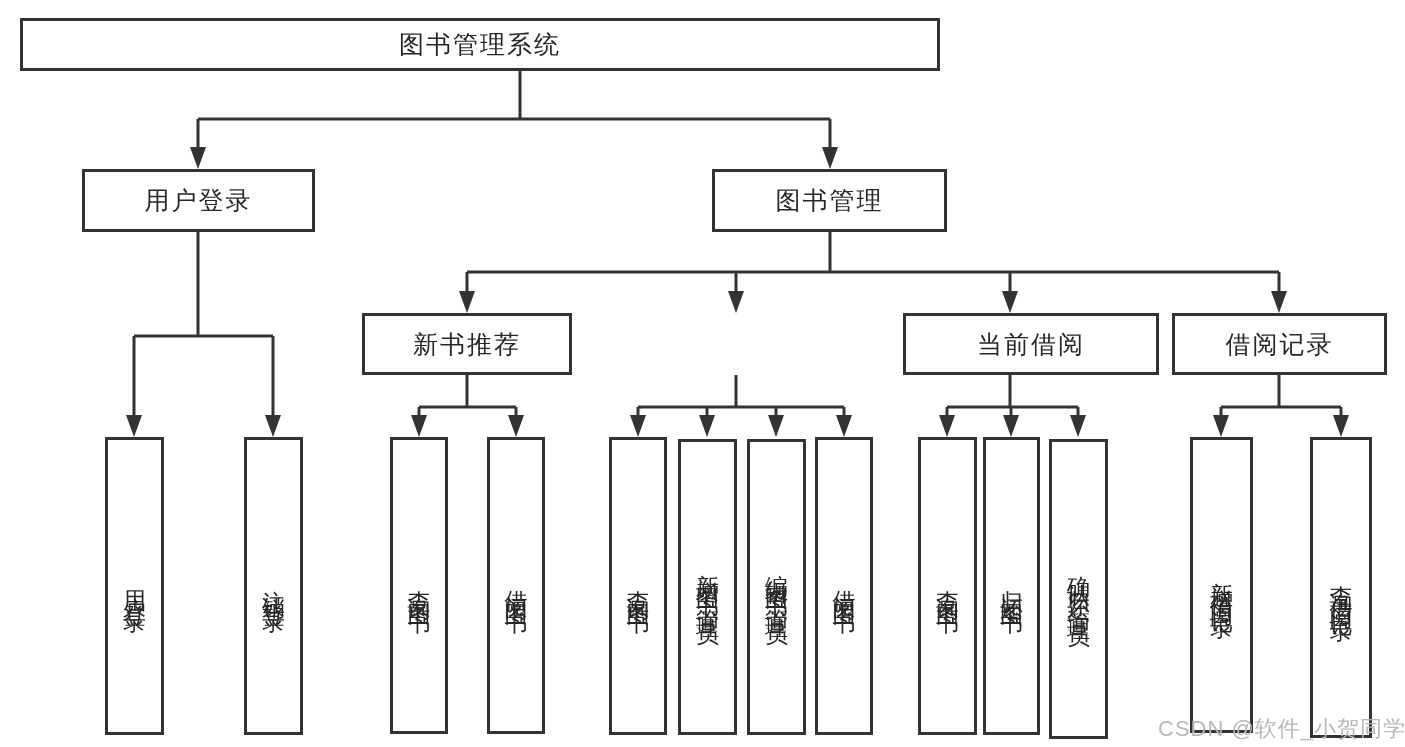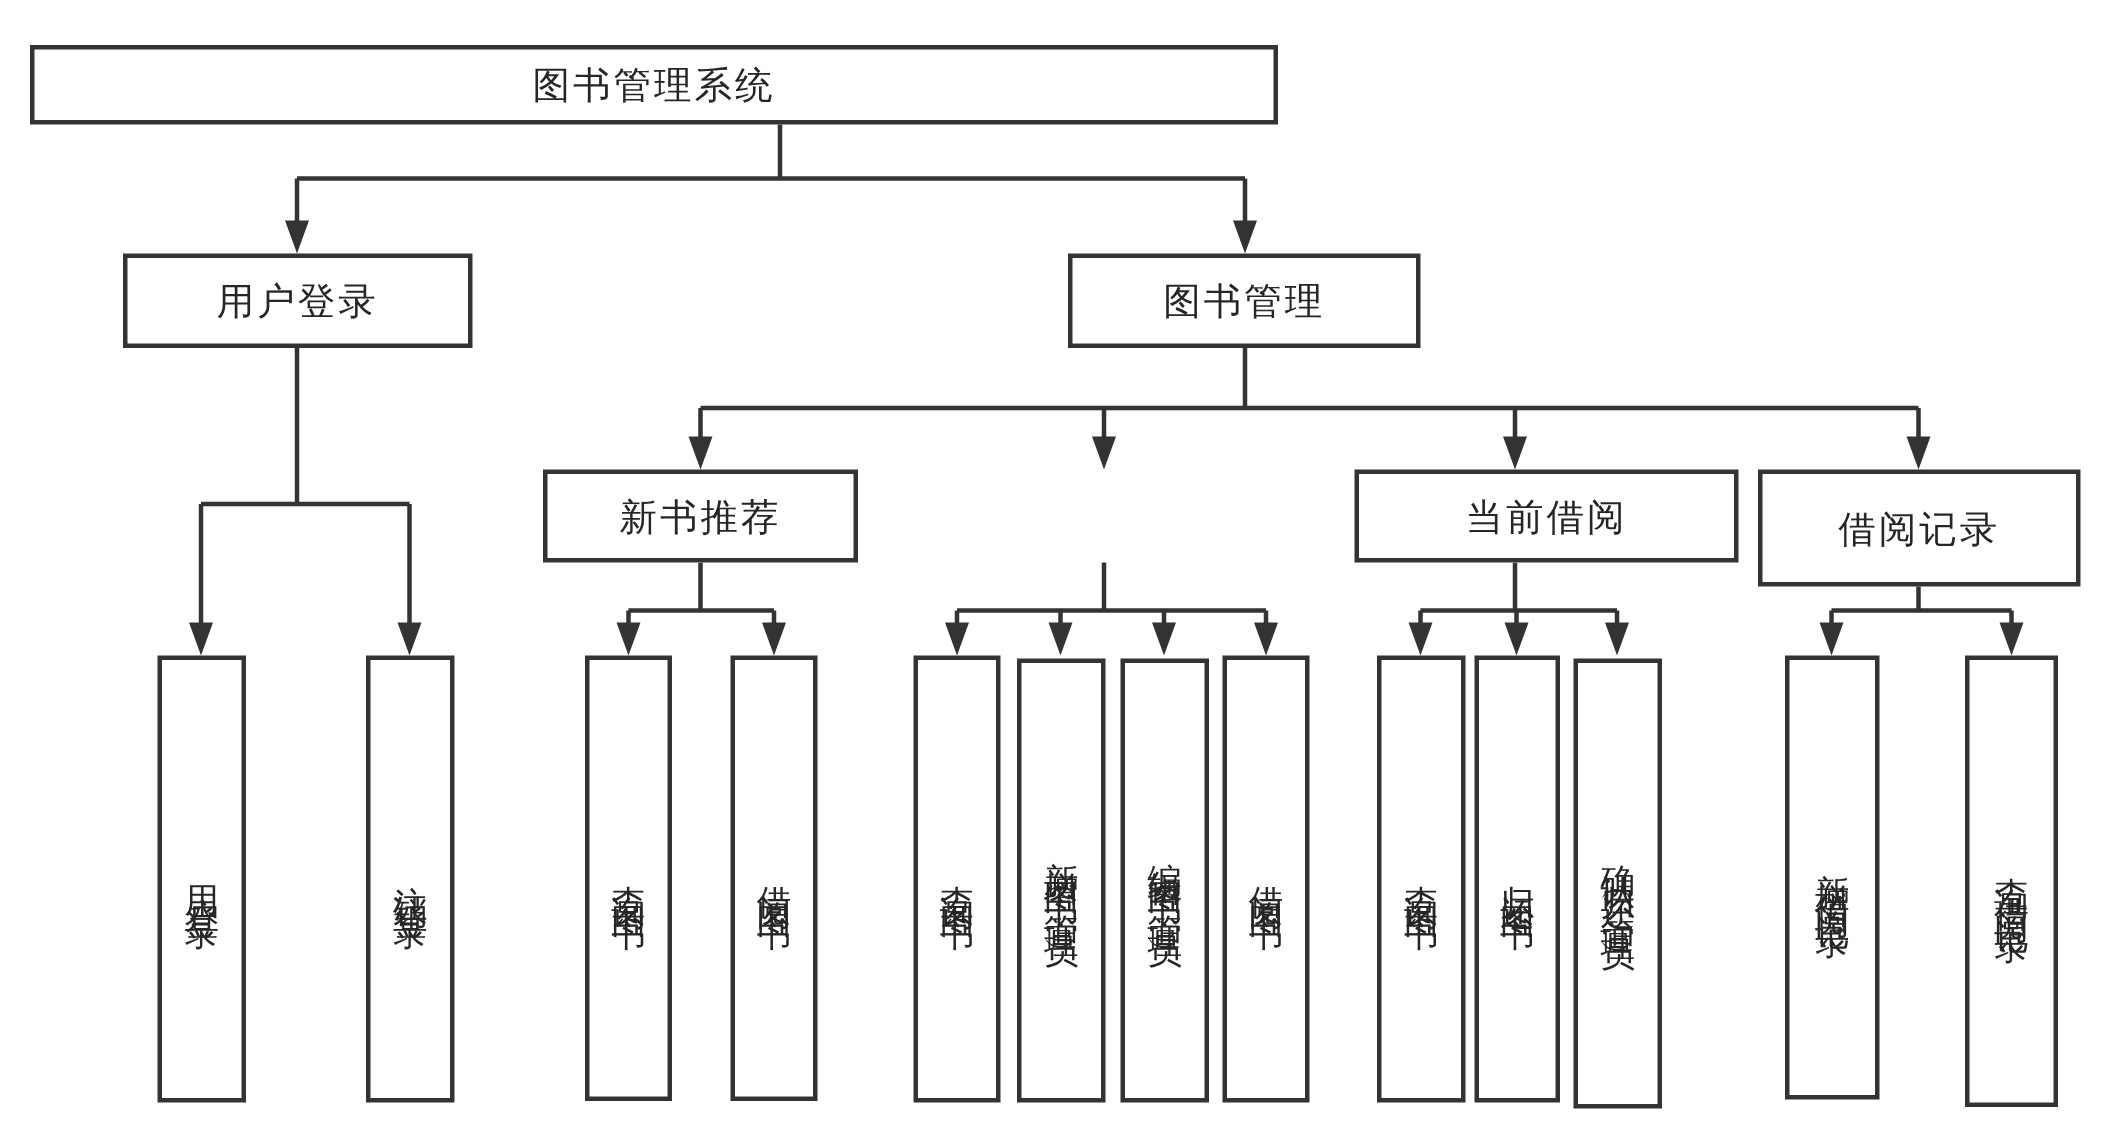--- a/index.html
+++ b/index.html
@@ -105,38 +105,38 @@
       <polygon points="1070,415 1086,415 1078,437"></polygon>
     </g>
 
     <g>
       <path d="M1279 375 L1279 407 M1221 407 L1341 407 M1221 407 L1221 419 M1341 407 L1341 419"></path>
       <polygon points="1213,415 1229,415 1221,437"></polygon>
       <polygon points="1333,415 1349,415 1341,437"></polygon>
     </g>
   </svg>
 
-  <div class="node h" style="left:20px;top:30px;width:832px;height:53px">
+  <div class="node h" style="left:20px;top:18px;width:920px;height:53px">
     <span>图书管理系统</span>
   </div>
 
   <div class="node h" style="left:82px;top:169px;width:233px;height:63px">
     <span>用户登录</span>
   </div>
   <div class="node h" style="left:362px;top:313px;width:210px;height:62px">
     <span>新书推荐</span>
   </div>
 
   <div class="node h" style="left:712px;top:169px;width:235px;height:63px">
     <span>图书管理</span>
   </div>
   <div class="node h" style="left:903px;top:313px;width:256px;height:62px">
     <span>当前借阅</span>
   </div>
-  <div class="node h" style="left:1172px;top:313px;width:215px;height:78px">
+  <div class="node h" style="left:1172px;top:313px;width:215px;height:62px">
     <span>借阅记录</span>
   </div>
 
   <div class="node v" style="left:105px;top:437px;width:59px;height:298px">
     <span>用户登录</span>
   </div>
   <div class="node v" style="left:244px;top:437px;width:59px;height:298px">
     <span>注销登录</span>
   </div>
 
@@ -170,14 +170,15 @@
     <span>确认归还（管理员）</span>
   </div>
 
   <div class="node v" style="left:1190px;top:437px;width:63px;height:296px">
     <span>新增借阅记录</span>
   </div>
   <div class="node v" style="left:1310px;top:437px;width:62px;height:301px">
     <span>查询借阅记录</span>
   </div>
 
+  <div class="watermark">CSDN @软件_小贺同学</div>
 
 </div>
 
 </body></html>

